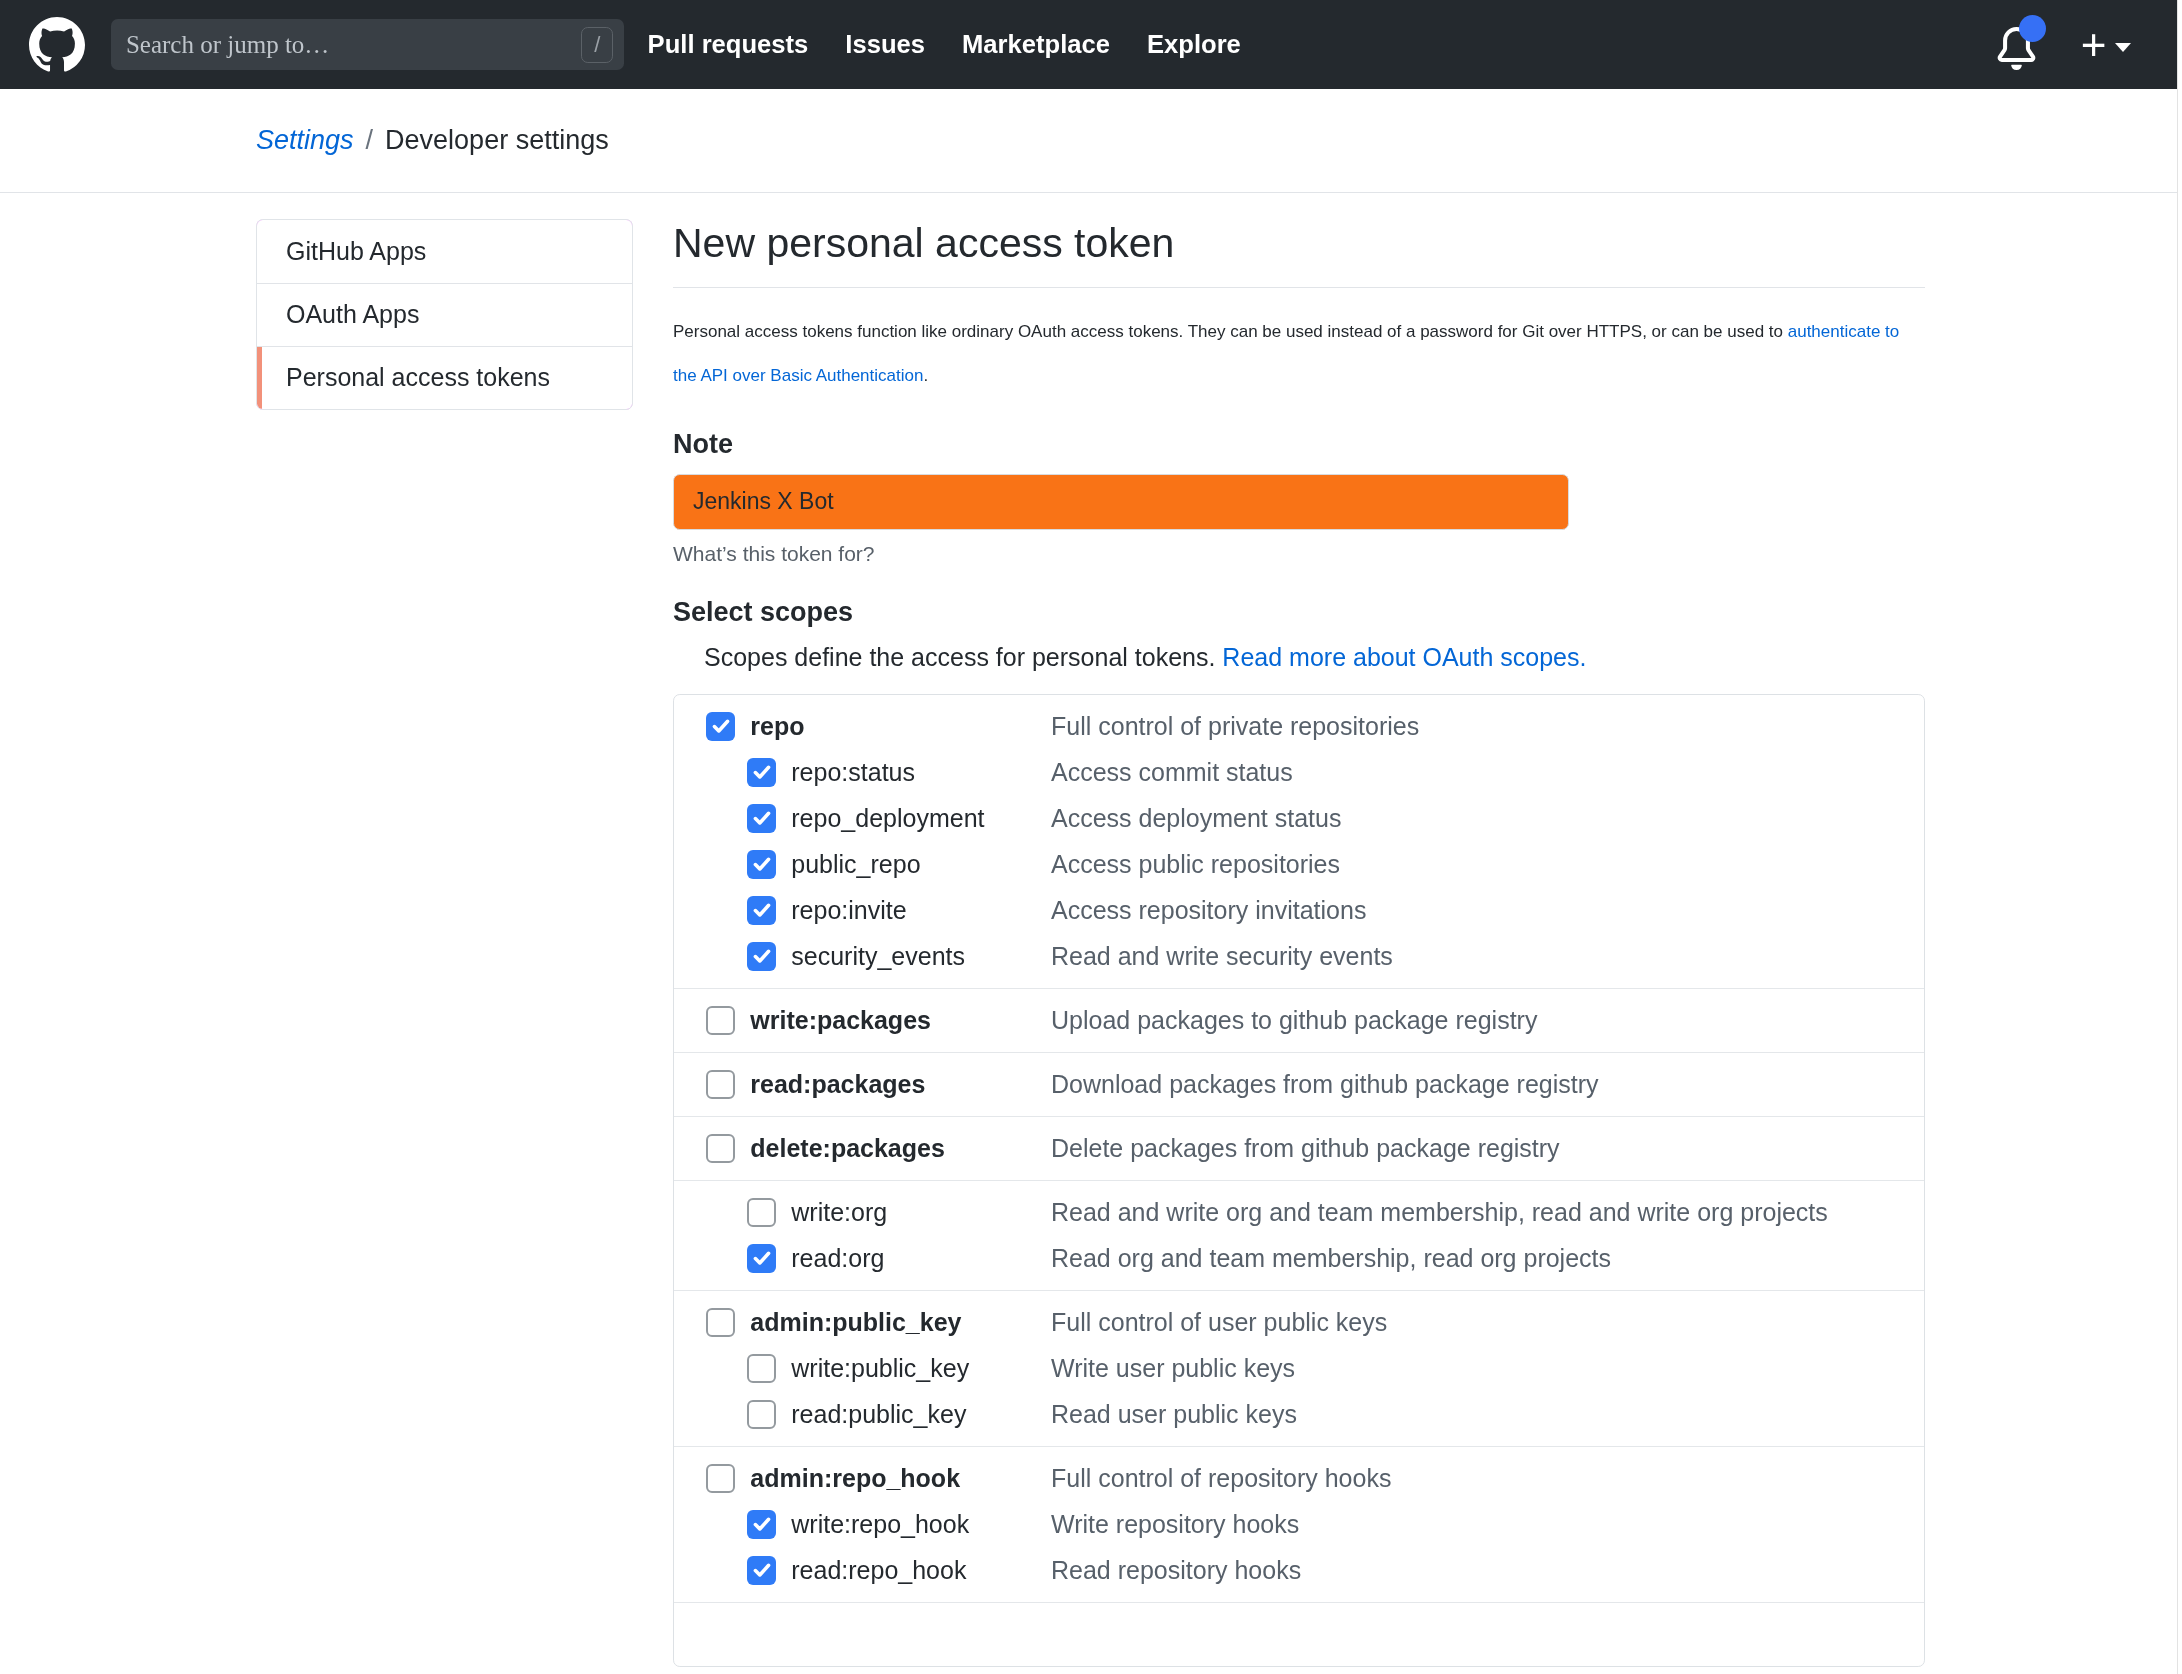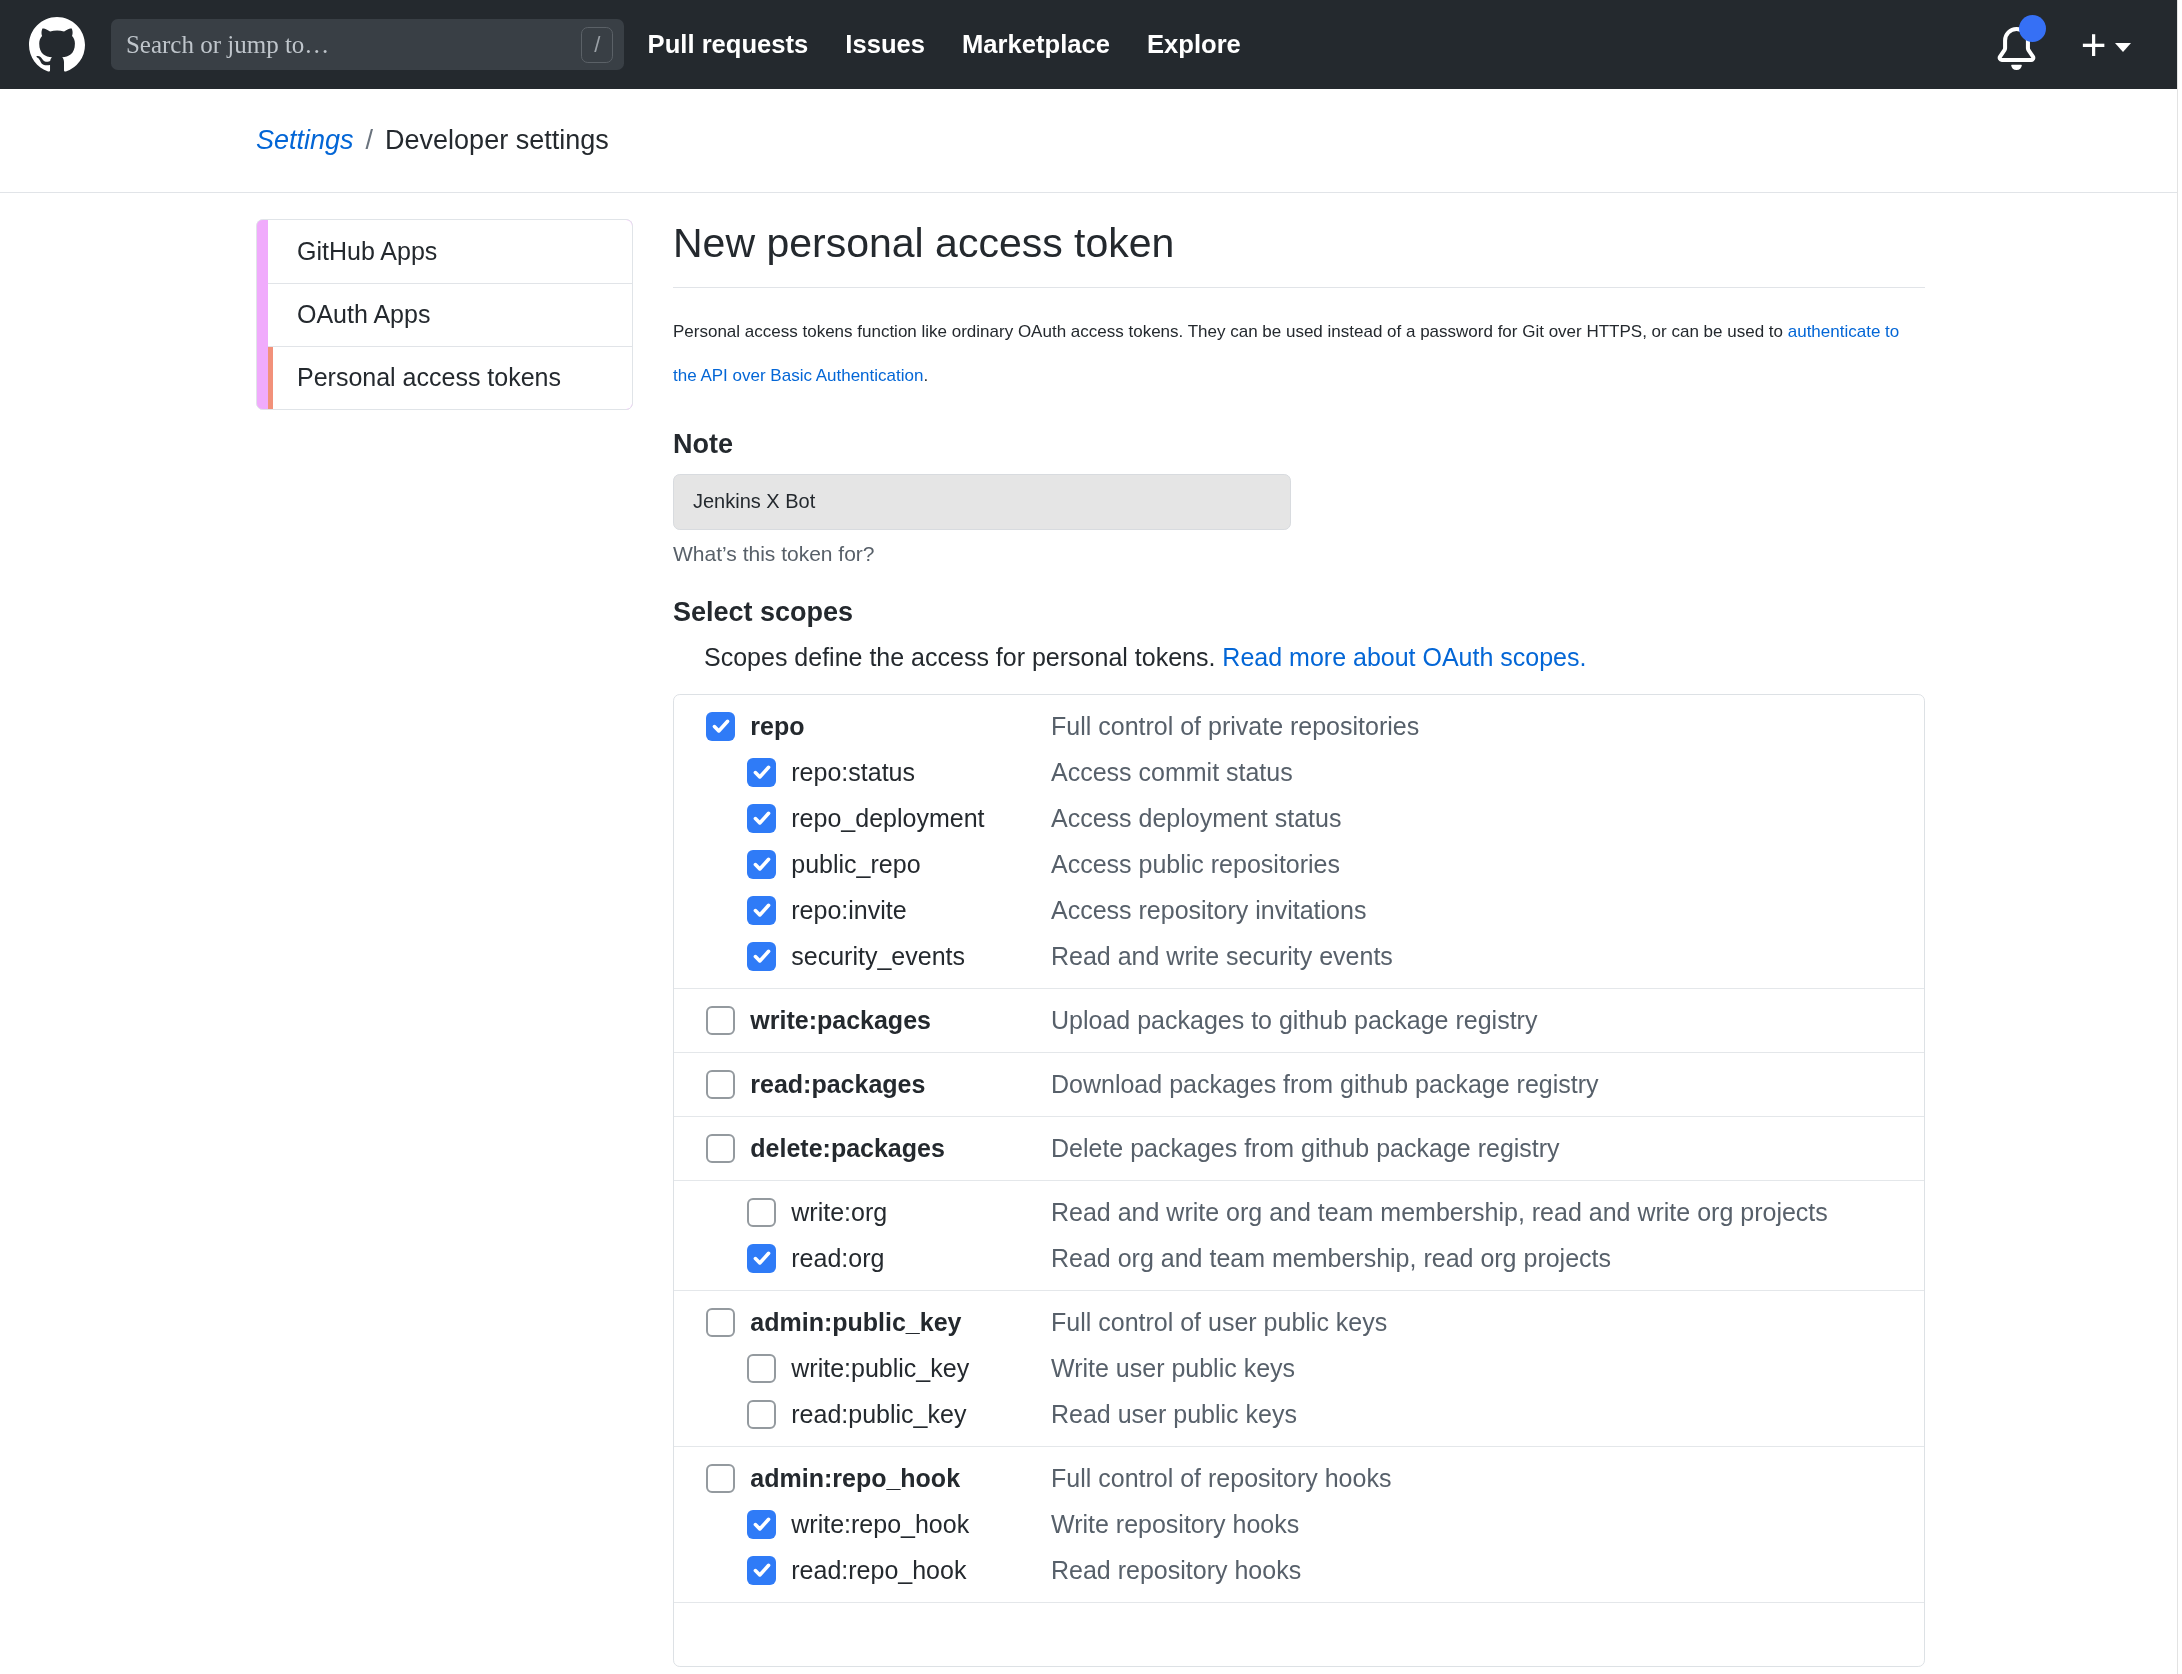--- a/index.html
+++ b/index.html
@@ -38,37 +38,37 @@
   .crumb-inner { width:1670px; margin:0 auto; display:flex; align-items:center; font-size:27px; }
   .crumb-link { color:#0366d6; text-decoration:none; cursor:pointer;font-style:italic; }
   .crumb-sep { color:#6a737d; margin:0 12px; }
   .crumb-current { color:#24292e; }
 
   
   .container { width:1670px; margin:0 auto; padding-top:25.6px;
     display:grid; grid-template-columns:377px 1252px; column-gap:40px; align-items:start; }
 
   
-  .side-menu { border:1.7px solid #e0e4e8; border-radius:6.8px; overflow:hidden; background:#f0abfc;padding-left:11px; }
+  .side-menu { border:1.7px solid #e0e4e8; border-radius:6.8px; overflow:hidden; background:#f0abfc; }
   .side-item { position:relative; height:63px; display:flex; align-items:center;
     padding:0 29px; font-size:25px; color:#24292e; cursor:pointer; background:#fff; }
   .side-item + .side-item { border-top:1.7px solid #e1e4e8; }
   .side-item.active::before { content:""; position:absolute; left:0; top:0; bottom:0;
     width:5.1px; background:#f2917a; }
 
   
   .page-title { font-size:41px; font-weight:400; line-height:48px;
     padding-bottom:20.4px; border-bottom:1.7px solid #e1e4e8; }
   .intro { margin-top:22px; font-size:17px; line-height:44px; color:#24292e; }
   .intro a { color:#0366d6; text-decoration:none; cursor:pointer; }
 
   .field-label { margin-top:31px; font-size:27px; font-weight:700; }
-  .note-input { margin-top:13.6px; display:block; width:618px; height:56px;
-    border:1.7px solid #d8dbdf; border-radius:6.8px; background:#e5e5e5; padding:0 19px;
-    font-family:"Liberation Sans", sans-serif; font-size:20px; color:#24292e; outline:none; }
+  .note-input { margin-top:13.6px; display:block; width:896px; height:56px;
+    border:1.7px solid #d8dbdf; border-radius:6.8px; background:#f97316; padding:0 19px;
+    font-family:"Liberation Sans", sans-serif; font-size:23px; color:#24292e; outline:none; }
   .field-help { margin-top:12px; font-size:21px; color:#586069; }
 
   .scopes-note { margin-top:15.3px; font-size:25px;margin-left:31px; }
   .scopes-note a { color:#0366d6; text-decoration:none; cursor:pointer; }
 
   
   .scopes-box { margin-top:22px; border:1.7px solid #dde1e5; border-radius:6.8px; background:#fff; }
   .scope-group { padding:8.5px 0; }
   .scope-group + .scope-group { border-top:1.7px solid #e4e7ea; }
   .scope-row { position:relative; height:46px; display:flex; align-items:center; padding-left:32px; }

